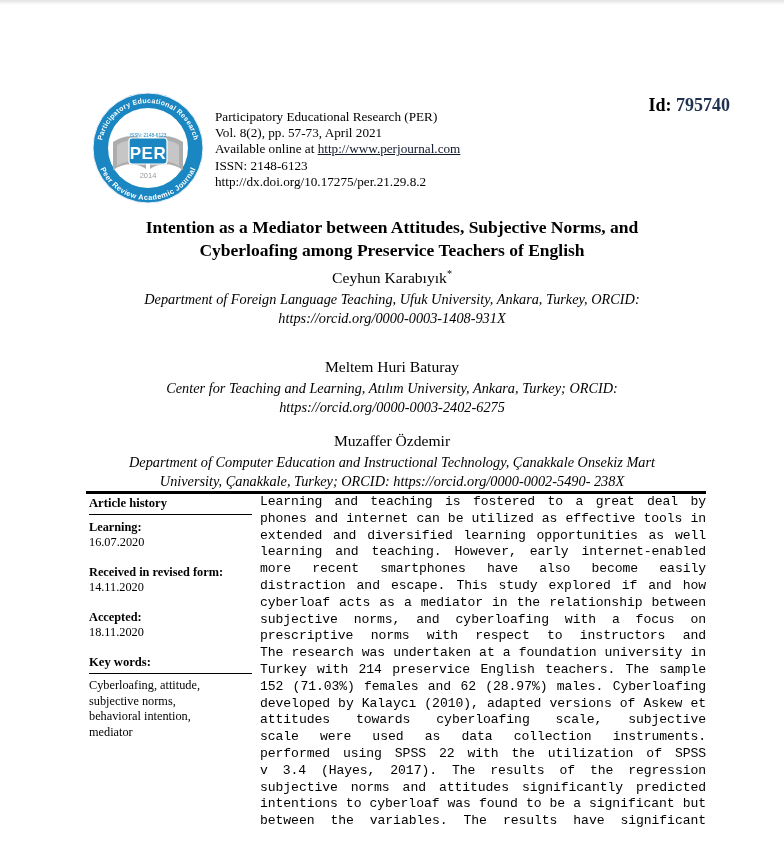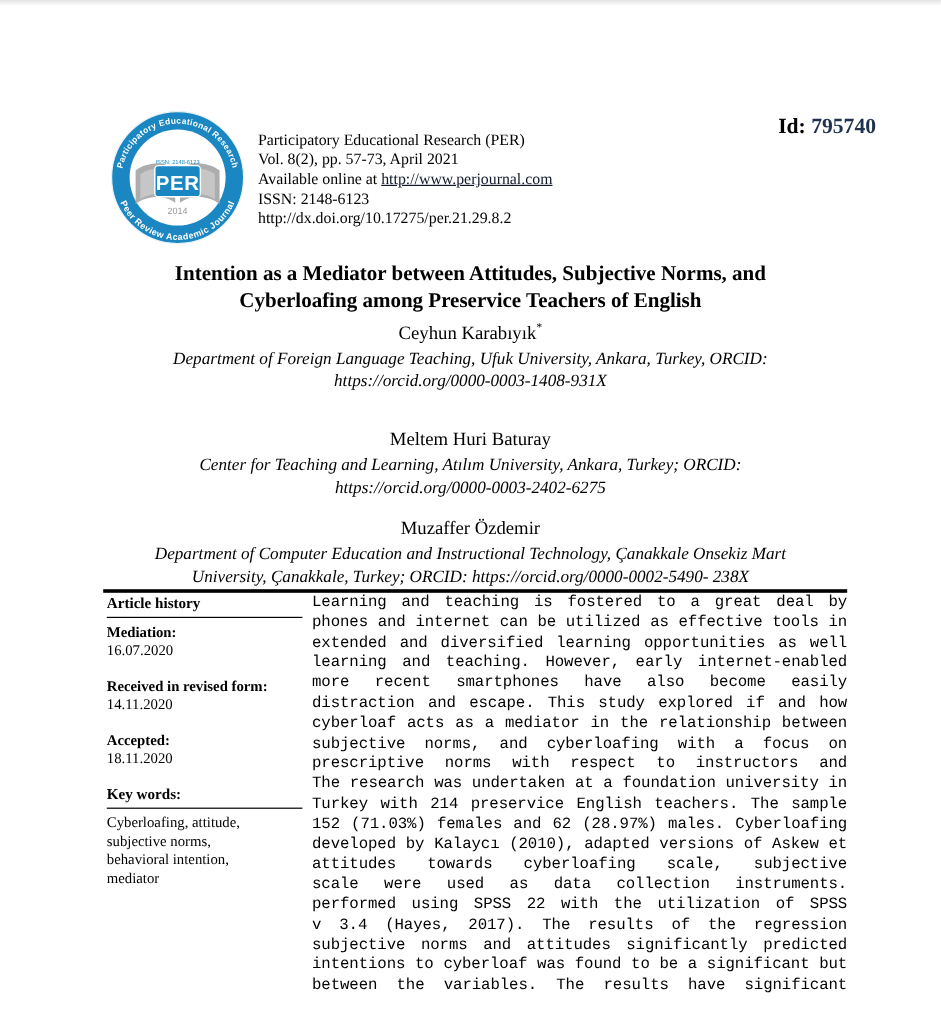--- a/index.html
+++ b/index.html
@@ -105,21 +105,21 @@
   <div class="author-name">Muzaffer Özdemir</div>
   <div class="affil">Department of Computer Education and Instructional Technology, Çanakkale Onsekiz Mart</div>
   <div class="affil">University, Çanakkale, Turkey; ORCID: https://orcid.org/0000-0002-5490- 238X</div>
 </div>
 
 <div class="thick-rule"></div>
 
 <div class="sidebar">
   <div class="sb-heading">Article history</div>
   <div class="sb-entry">
-    <div class="sb-label">Mediation:</div>
+    <div class="sb-label">Learning:</div>
     <div class="sb-value">16.07.2020</div>
   </div>
   <div class="sb-entry">
     <div class="sb-label">Received in revised form:</div>
     <div class="sb-value">14.11.2020</div>
   </div>
   <div class="sb-entry">
     <div class="sb-label">Accepted:</div>
     <div class="sb-value">18.11.2020</div>
   </div>

